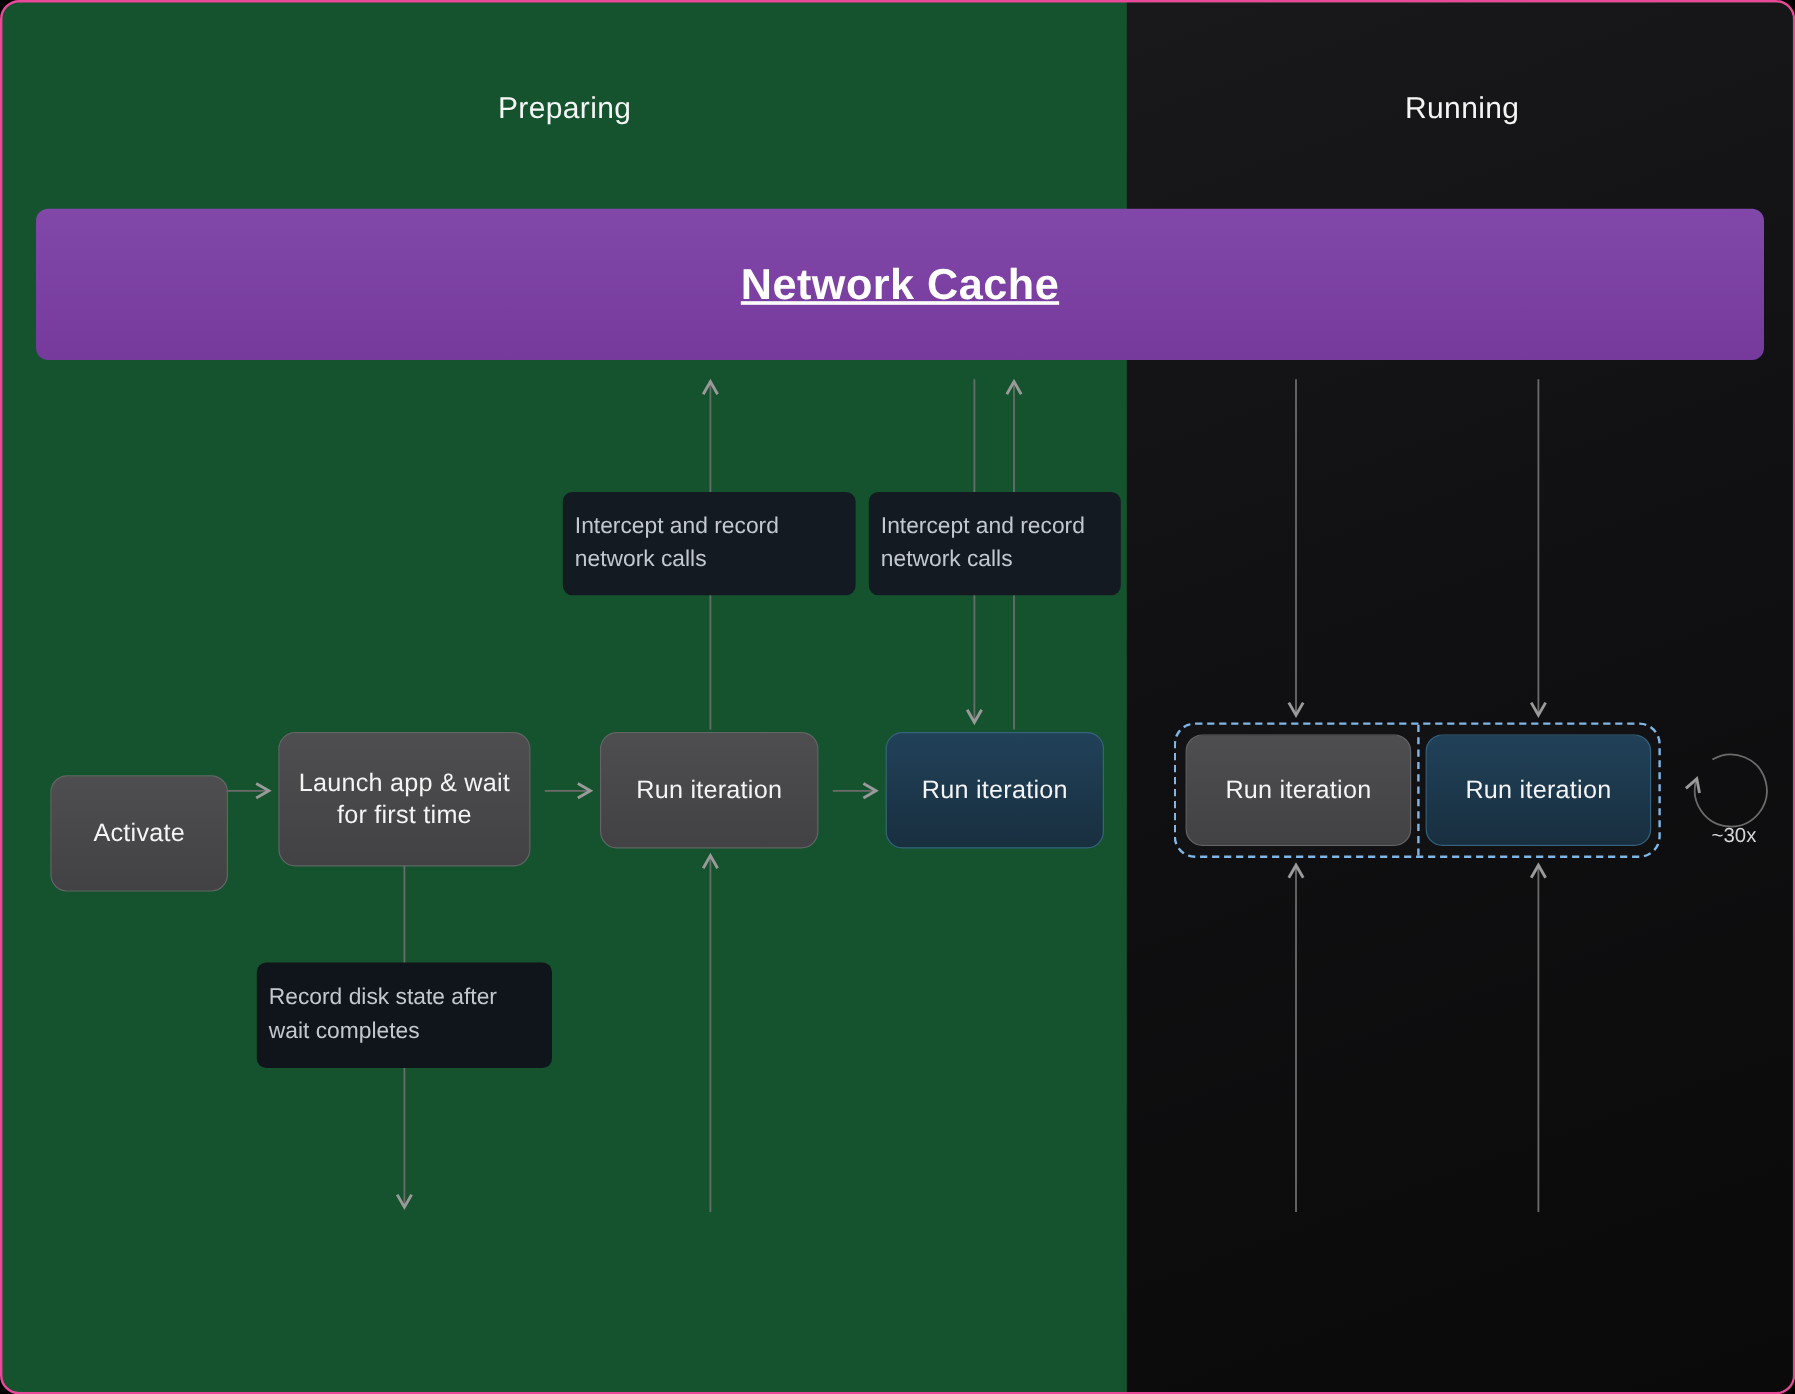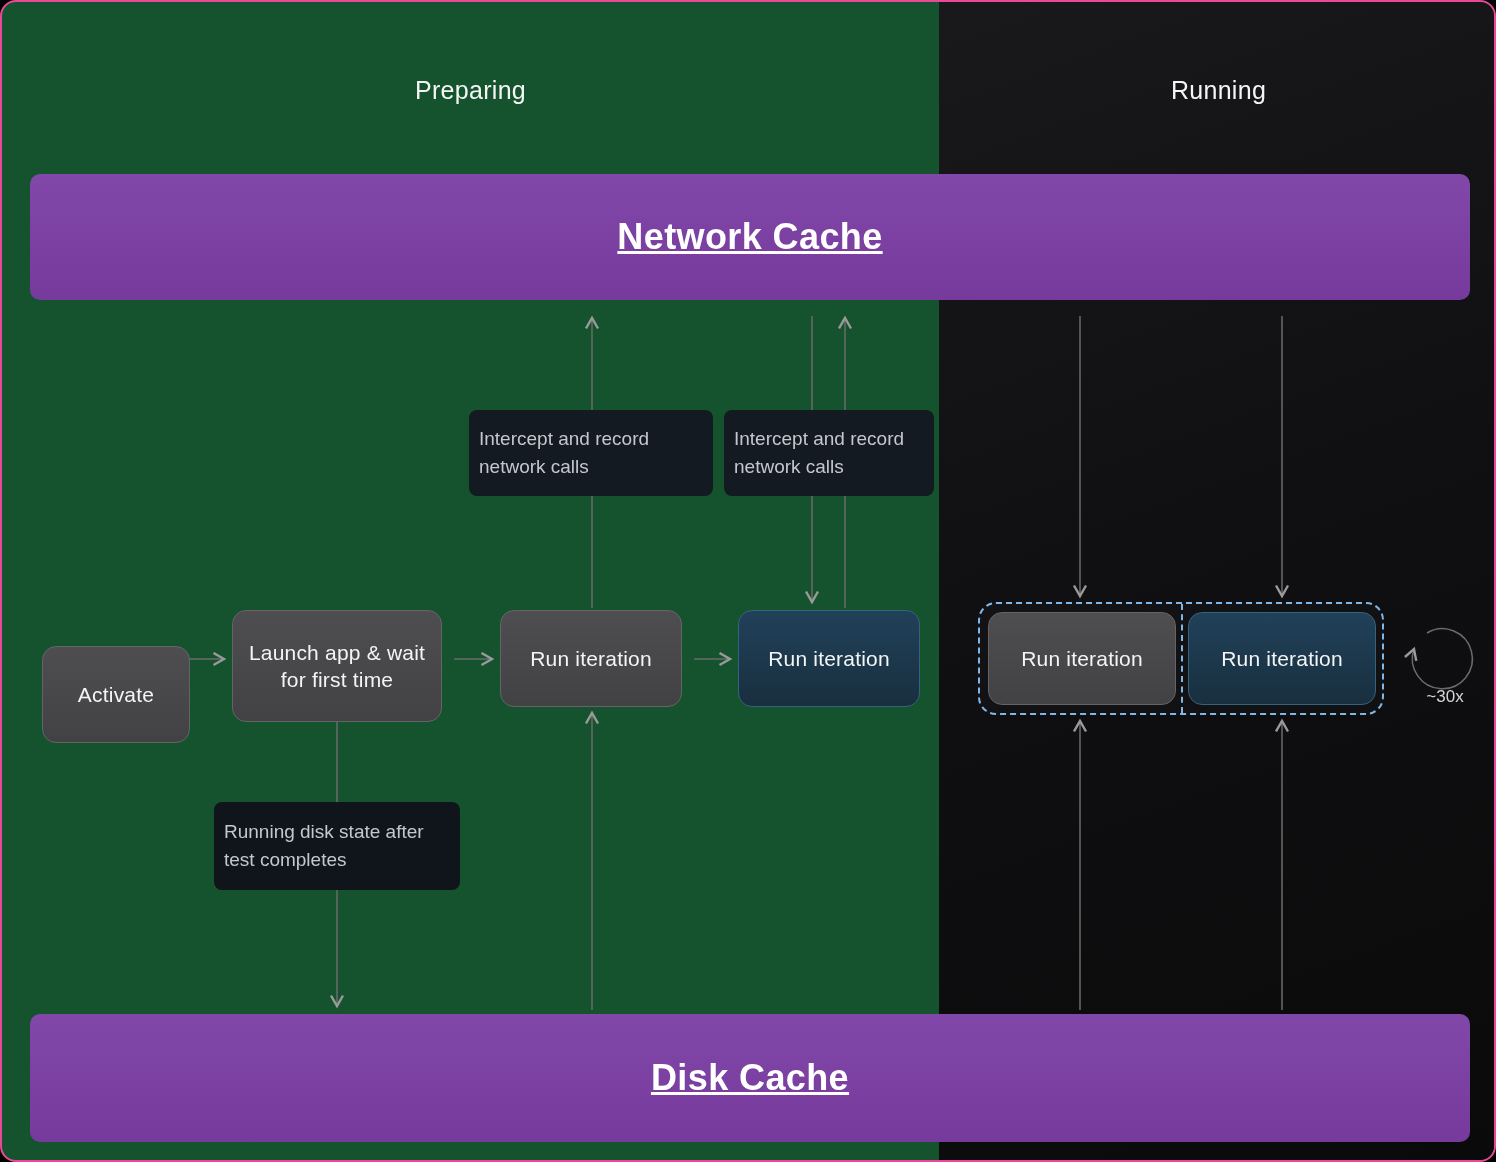--- a/index.html
+++ b/index.html
@@ -76,21 +76,20 @@
 <body>
 
 <div class="canvas">
 
   <div class="panel-right"></div>
 
   <div class="section-title preparing">Preparing</div>
   <div class="section-title running">Running</div>
 
   <div class="cache network">Network Cache</div>
-  <div class="cache disk">Disk Cache</div>
 
   <svg class="arrows" viewBox="0 0 1496 1162">
     <defs>
       <marker id="arrow" markerWidth="14" markerHeight="14" refX="8" refY="5" orient="auto">
         <path d="M1,1 L8,5 L1,9" fill="none" stroke="#9a9a9a" stroke-width="1.6"></path>
       </marker>
     </defs>
     <g stroke="#6b6b6b" stroke-width="1.5">
 
       <line x1="590" y1="606" x2="590" y2="316" marker-end="url(#arrow)"></line>
@@ -111,21 +110,21 @@
       <line x1="184" y1="657" x2="222" y2="657" marker-end="url(#arrow)"></line>
       <line x1="452" y1="657" x2="490" y2="657" marker-end="url(#arrow)"></line>
       <line x1="692" y1="657" x2="728" y2="657" marker-end="url(#arrow)"></line>
 
       <path d="M 1425,631 A 30 30 0 1 1 1412,647" fill="none" marker-end="url(#arrow)"></path>
     </g>
   </svg>
 
   <div class="ann intercept-prep">Intercept and record network calls</div>
   <div class="ann intercept-run">Intercept and record network calls</div>
-  <div class="ann record-disk">Running disk state after test completes</div>
+  <div class="ann record-disk">Record disk state after wait completes</div>
 
   <div class="node gray activate">Activate</div>
   <div class="node gray launch">Launch app &amp; wait for first time</div>
   <div class="node gray prep-run-1">Run iteration</div>
   <div class="node blue prep-run-2">Run iteration</div>
 
   <div class="dashed-group"></div>
   <div class="dashed-divider"></div>
   <div class="node gray running-run-1">Run iteration</div>
   <div class="node blue running-run-2">Run iteration</div>

